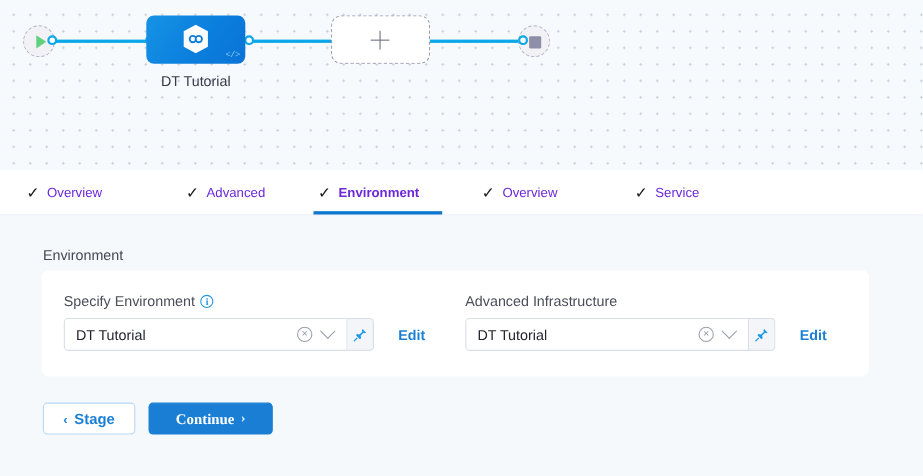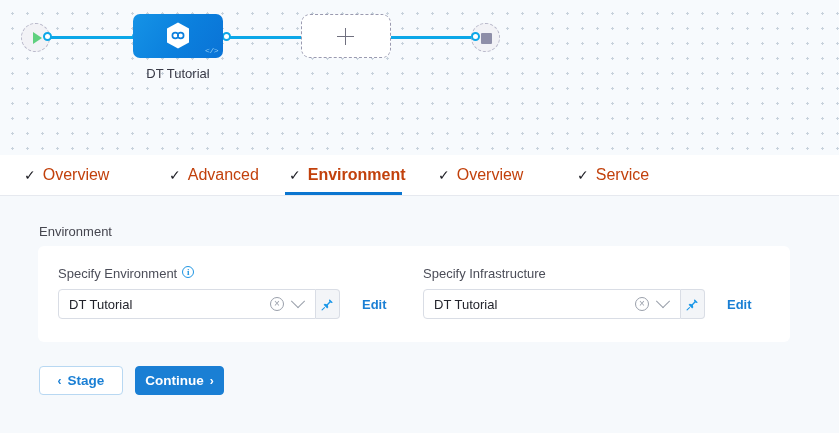--- a/index.html
+++ b/index.html
@@ -165,22 +165,22 @@
     gap: 7px;
     cursor: pointer;
     padding: 0 4px;
   }
   .tab .check {
     font-size: 14px;
     color: #1b1b22;
     line-height: 1;
   }
   .tab .tab-text {
-    font-size: 16px;
-    color: #c2410c;
+    font-size: 12px;
+    color: #6d28d9;
   }
   .tab.active .tab-text { font-weight: bold; }
   .tab.active::after {
     content: "";
     position: absolute;
     left: 0;
     right: 0;
     bottom: 0;
     height: 3px;
     background: #0b76d0;
@@ -216,20 +216,21 @@
     box-sizing: border-box;
   }
   .field-group {
     position: absolute;
     top: 20px;
   }
   .field-group.g1 { left: 20px; }
   .field-group.g2 { left: 385px; }
   .field-label {
     display: flex;
+    align-items: center;
     gap: 5px;
     font-size: 13px;
     color: #4b4d58;
     margin-bottom: 8px;
   }
   .info-icon {
     width: 12px;
     height: 12px;
     border-radius: 50%;
     border: 1.2px solid #2196e3;
@@ -329,24 +330,25 @@
     cursor: pointer;
     box-sizing: border-box;
   }
   .btn-back {
     width: 84px;
     background: #ffffff;
     border: 1px solid #b8d8f2;
     color: #1a7fd4;
   }
   .btn-continue {
-    width: 89px;
+    width: 113px;
     background: #1a7fd4;
     border: 1px solid #1a7fd4;
     color: #ffffff;
+    font-family: Liberation Serif, serif;
   }
   .arr { font-size: 12px; }
 </style>
 </head>
 <body>
 
 <div class="canvas">
 
   <div class="wire w1"></div>
   <div class="wire w2"></div>
@@ -426,21 +428,21 @@
             <path d="M10.6 1.4 L14.6 5.4 L12.9 6.2 L11.6 5.6 L8.4 8.8 L9.0 11.4 L7.6 12.8 L3.2 8.4 L4.6 7.0 L7.2 7.6 L10.4 4.4 L9.8 3.1 Z" fill="#1a97e8"></path>
             <path d="M4.3 11.7 L1.3 14.7" stroke="#1a97e8" stroke-width="1.3" stroke-linecap="round"></path>
           </svg>
         </div>
         <span class="edit-link">Edit</span>
       </div>
     </div>
 
     <div class="field-group g2">
       <div class="field-label">
-        <span>Specify Infrastructure</span>
+        <span>Advanced Infrastructure</span>
       </div>
       <div class="field-row">
         <div class="input-shell">
           <span class="input-value">DT Tutorial</span>
           <span class="clear-icon">×</span>
           <span class="chevron"></span>
         </div>
         <div class="pin-btn">
           <svg width="13" height="13" viewBox="0 0 16 16">
             <path d="M10.6 1.4 L14.6 5.4 L12.9 6.2 L11.6 5.6 L8.4 8.8 L9.0 11.4 L7.6 12.8 L3.2 8.4 L4.6 7.0 L7.2 7.6 L10.4 4.4 L9.8 3.1 Z" fill="#1a97e8"></path>

